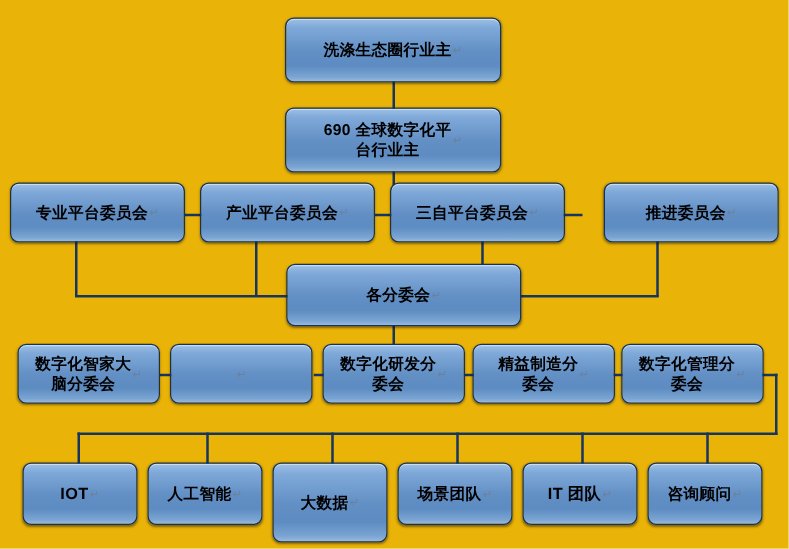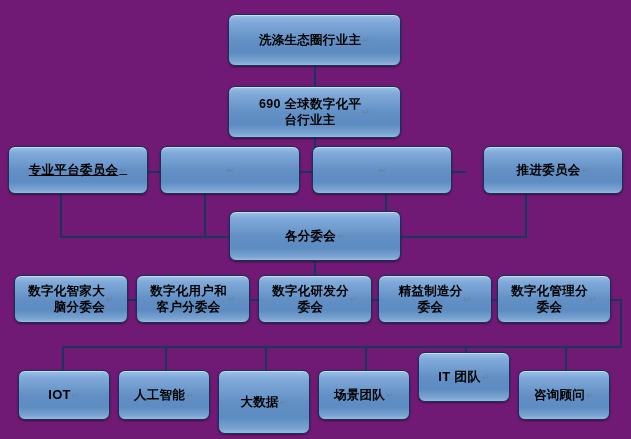--- a/index.html
+++ b/index.html
@@ -3,21 +3,21 @@
 <meta charset="utf-8">
 <style>
   html,body{margin:0;padding:0;background:#ffffff;}
   body{
     font-family:"Liberation Sans","DejaVu Sans",sans-serif;
   }
   #chart-root{
     position:relative;
     width:631px;
     height:439px;
-    background:#701a75;
+    background:#eab308;
     overflow:hidden;
   }
   
   .line{
     position:absolute;
     background:#17365d;
   }
   .vline{width:2px;}
   .hline{height:2px;}
 
@@ -107,48 +107,48 @@
     <span class="label">洗涤生态圈行业主</span>
       <span class="pilcrow">↵</span>
   </div>
 
   <div class="node" style="left:228px;top:86px;width:173px;height:52px;">
     <span class="label">690 全球数字化平
 台行业主</span>
       <span class="pilcrow">↵</span>
   </div>
 
-  <div class="node" style="left:8px;top:146px;width:140px;height:48px;text-decoration:underline;">
+  <div class="node" style="left:8px;top:146px;width:140px;height:48px;">
     <span class="label">专业平台委员会</span>
       <span class="pilcrow">↵</span>
   </div>
   <div class="node" style="left:160px;top:146px;width:140px;height:48px;">
+    <span class="label">产业平台委员会</span>
       <span class="pilcrow">↵</span>
   </div>
   <div class="node" style="left:312px;top:146px;width:140px;height:48px;">
+    <span class="label">三自平台委员会</span>
       <span class="pilcrow">↵</span>
   </div>
   <div class="node" style="left:464px;top:146px;width:140px;height:48px;margin-left:19px;">
     <span class="label">推进委员会</span>
       <span class="pilcrow">↵</span>
   </div>
 
-  <div class="node" style="left:229px;top:211px;width:172px;height:50px;">
+  <div class="node" style="left:229px;top:211px;width:188px;height:50px;">
     <span class="label">各分委会</span>
       <span class="pilcrow">↵</span>
   </div>
 
-  <div class="node" style="left:14px;top:275px;width:114px;height:48px;text-align:right;">
+  <div class="node" style="left:14px;top:275px;width:114px;height:48px;">
     <span class="label">数字化智家大
 脑分委会</span>
       <span class="pilcrow">↵</span>
   </div>
   <div class="node" style="left:136px;top:275px;width:114px;height:48px;">
-    <span class="label">数字化用户和
-客户分委会</span>
       <span class="pilcrow">↵</span>
   </div>
   <div class="node" style="left:258px;top:275px;width:114px;height:48px;align-items:center;">
     <span class="label">数字化研发分
 委会</span>
       <span class="pilcrow">↵</span>
   </div>
   <div class="node" style="left:378px;top:275px;width:114px;height:48px;">
     <span class="label">精益制造分
 委会</span>
@@ -169,21 +169,21 @@
       <span class="pilcrow">↵</span>
   </div>
   <div class="node" style="left:218px;top:370px;width:92px;height:64px;">
     <span class="label">大数据</span>
       <span class="pilcrow">↵</span>
   </div>
   <div class="node" style="left:318px;top:370px;width:92px;height:50px;">
     <span class="label">场景团队</span>
       <span class="pilcrow">↵</span>
   </div>
-  <div class="node latin" style="left:418px;top:352px;width:92px;height:50px;">
+  <div class="node latin" style="left:418px;top:370px;width:92px;height:50px;">
     <span class="label">IT 团队</span>
       <span class="pilcrow">↵</span>
   </div>
   <div class="node" style="left:518px;top:370px;width:92px;height:50px;">
     <span class="label">咨询顾问</span>
       <span class="pilcrow">↵</span>
   </div>
 
 </div>
 

